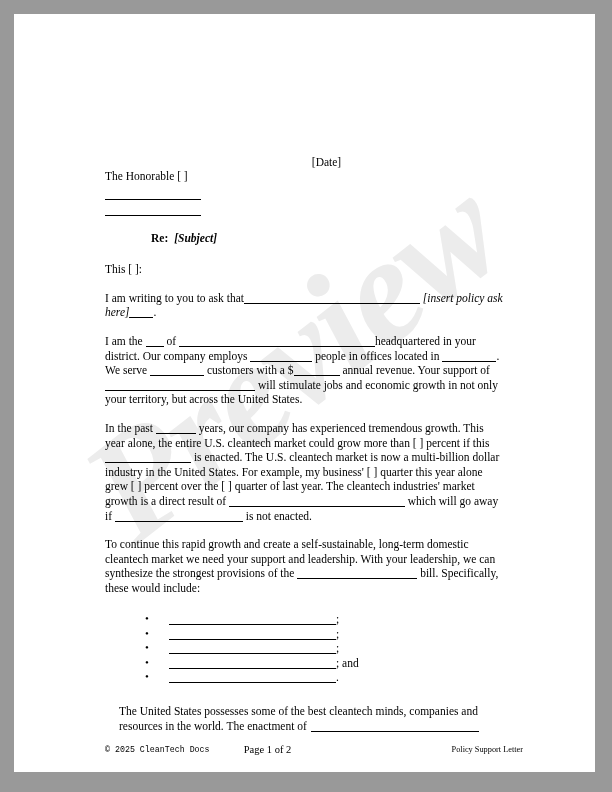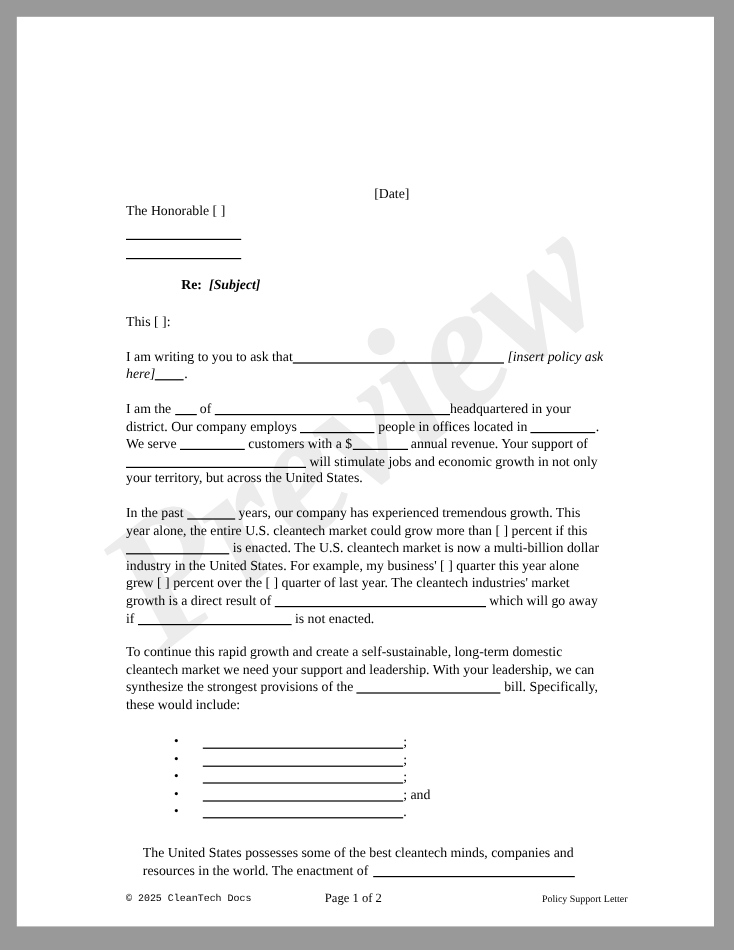--- a/index.html
+++ b/index.html
@@ -213,21 +213,20 @@
   }
   .footer .f-center {
     position: absolute;
     left: 0;
     top: -1px;
     width: 489px;
     text-align: center;
     padding-left: 18px;
     box-sizing: border-box;
     font-size: 10.5px;
-    margin-left: 27px;
   }
   .footer .f-right {
     position: absolute;
     right: 72px;
     top: 0;
   }
 </style>
 </head>
 <body>
 

